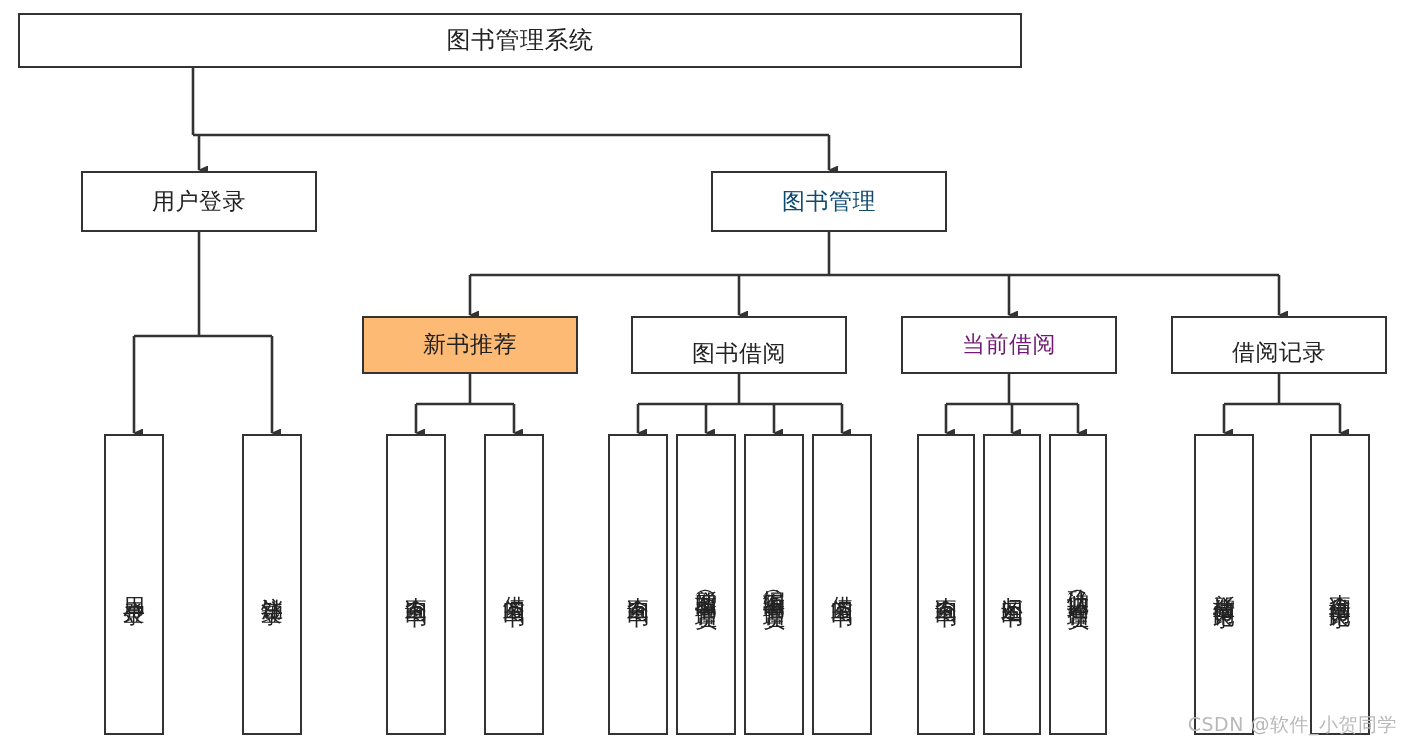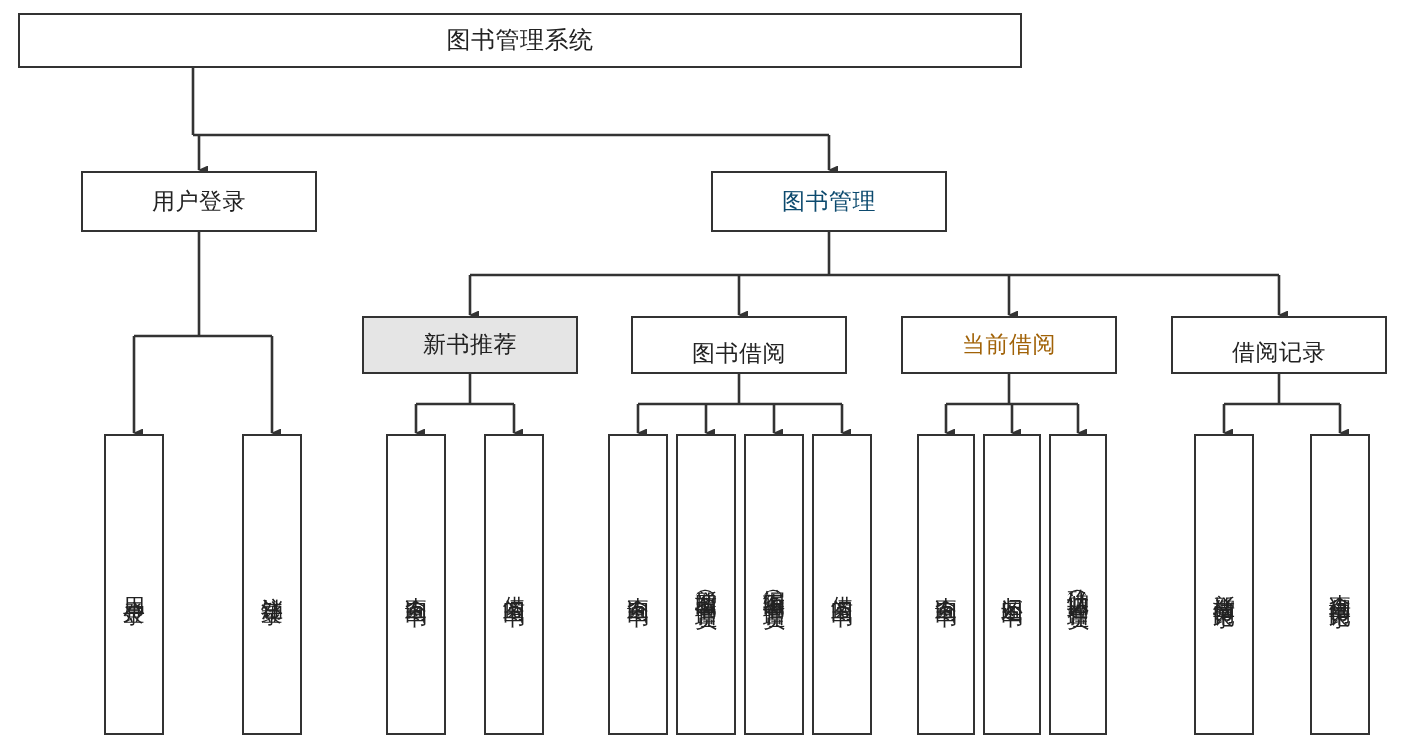--- a/index.html
+++ b/index.html
@@ -121,28 +121,28 @@
   <div id="node-layer">
       <div class="node horizontal root" style="left: 18px; top: 13px; width: 1004px; height: 55px; border-color: rgb(51, 51, 51); background: rgb(255, 255, 255);">
         <span class="node-label" style="color: rgb(34, 34, 34);">图书管理系统</span>
       </div>
       <div class="node horizontal" style="left: 81px; top: 171px; width: 236px; height: 61px; border-color: rgb(51, 51, 51); background: rgb(255, 255, 255);">
         <span class="node-label" style="color: rgb(34, 34, 34);">用户登录</span>
       </div>
       <div class="node horizontal" style="left: 711px; top: 171px; width: 236px; height: 61px; border-color: rgb(51, 51, 51); background: rgb(255, 255, 255);">
         <span class="node-label" style="color: #0c4a6e;">图书管理</span>
       </div>
-      <div class="node horizontal" style="left: 362px; top: 316px; width: 216px; height: 58px; border-color: rgb(51, 51, 51); background: #e5e5e5;">
+      <div class="node horizontal" style="left: 362px; top: 316px; width: 216px; height: 58px; border-color: rgb(51, 51, 51); background: #fdba74;">
         <span class="node-label" style="color: rgb(34, 34, 34);">新书推荐</span>
       </div>
       <div class="node horizontal" style="left: 631px; top: 316px; width: 216px; height: 58px; border-color: rgb(51, 51, 51); background: rgb(255, 255, 255);">
         <span class="node-label" style="color: rgb(34, 34, 34); margin-top: 18px;">图书借阅</span>
       </div>
       <div class="node horizontal" style="left: 901px; top: 316px; width: 216px; height: 58px; border-color: rgb(51, 51, 51); background: rgb(255, 255, 255);">
-        <span class="node-label" style="color: #a16207;">当前借阅</span>
+        <span class="node-label" style="color: #701a75;">当前借阅</span>
       </div>
       <div class="node horizontal" style="left: 1171px; top: 316px; width: 216px; height: 58px; border-color: rgb(51, 51, 51); background: rgb(255, 255, 255);">
         <span class="node-label" style="color: rgb(34, 34, 34); margin-top: 16px;">借阅记录</span>
       </div>
       <div class="node vertical" style="left: 104px; top: 434px; width: 60px; height: 301px; border-color: rgb(51, 51, 51); background: rgb(255, 255, 255);">
         <span class="node-label" style="color: rgb(34, 34, 34);">用户登录</span>
       </div>
       <div class="node vertical" style="left: 242px; top: 434px; width: 60px; height: 301px; border-color: rgb(51, 51, 51); background: rgb(255, 255, 255);">
         <span class="node-label" style="color: rgb(34, 34, 34);">注销登录</span>
       </div>
@@ -174,13 +174,14 @@
         <span class="node-label" style="color: rgb(34, 34, 34);">确认归还（管理员）</span>
       </div>
       <div class="node vertical" style="left: 1194px; top: 434px; width: 60px; height: 301px; border-color: rgb(51, 51, 51); background: rgb(255, 255, 255);">
         <span class="node-label" style="color: rgb(34, 34, 34);">新增借阅记录</span>
       </div>
       <div class="node vertical" style="left: 1310px; top: 434px; width: 60px; height: 301px; border-color: rgb(51, 51, 51); background: rgb(255, 255, 255);">
         <span class="node-label" style="color: rgb(34, 34, 34);">查询借阅记录</span>
       </div>
     </div>
 
+  <div class="watermark">CSDN @软件_小贺同学</div>
 </div>
 
 </body></html>

